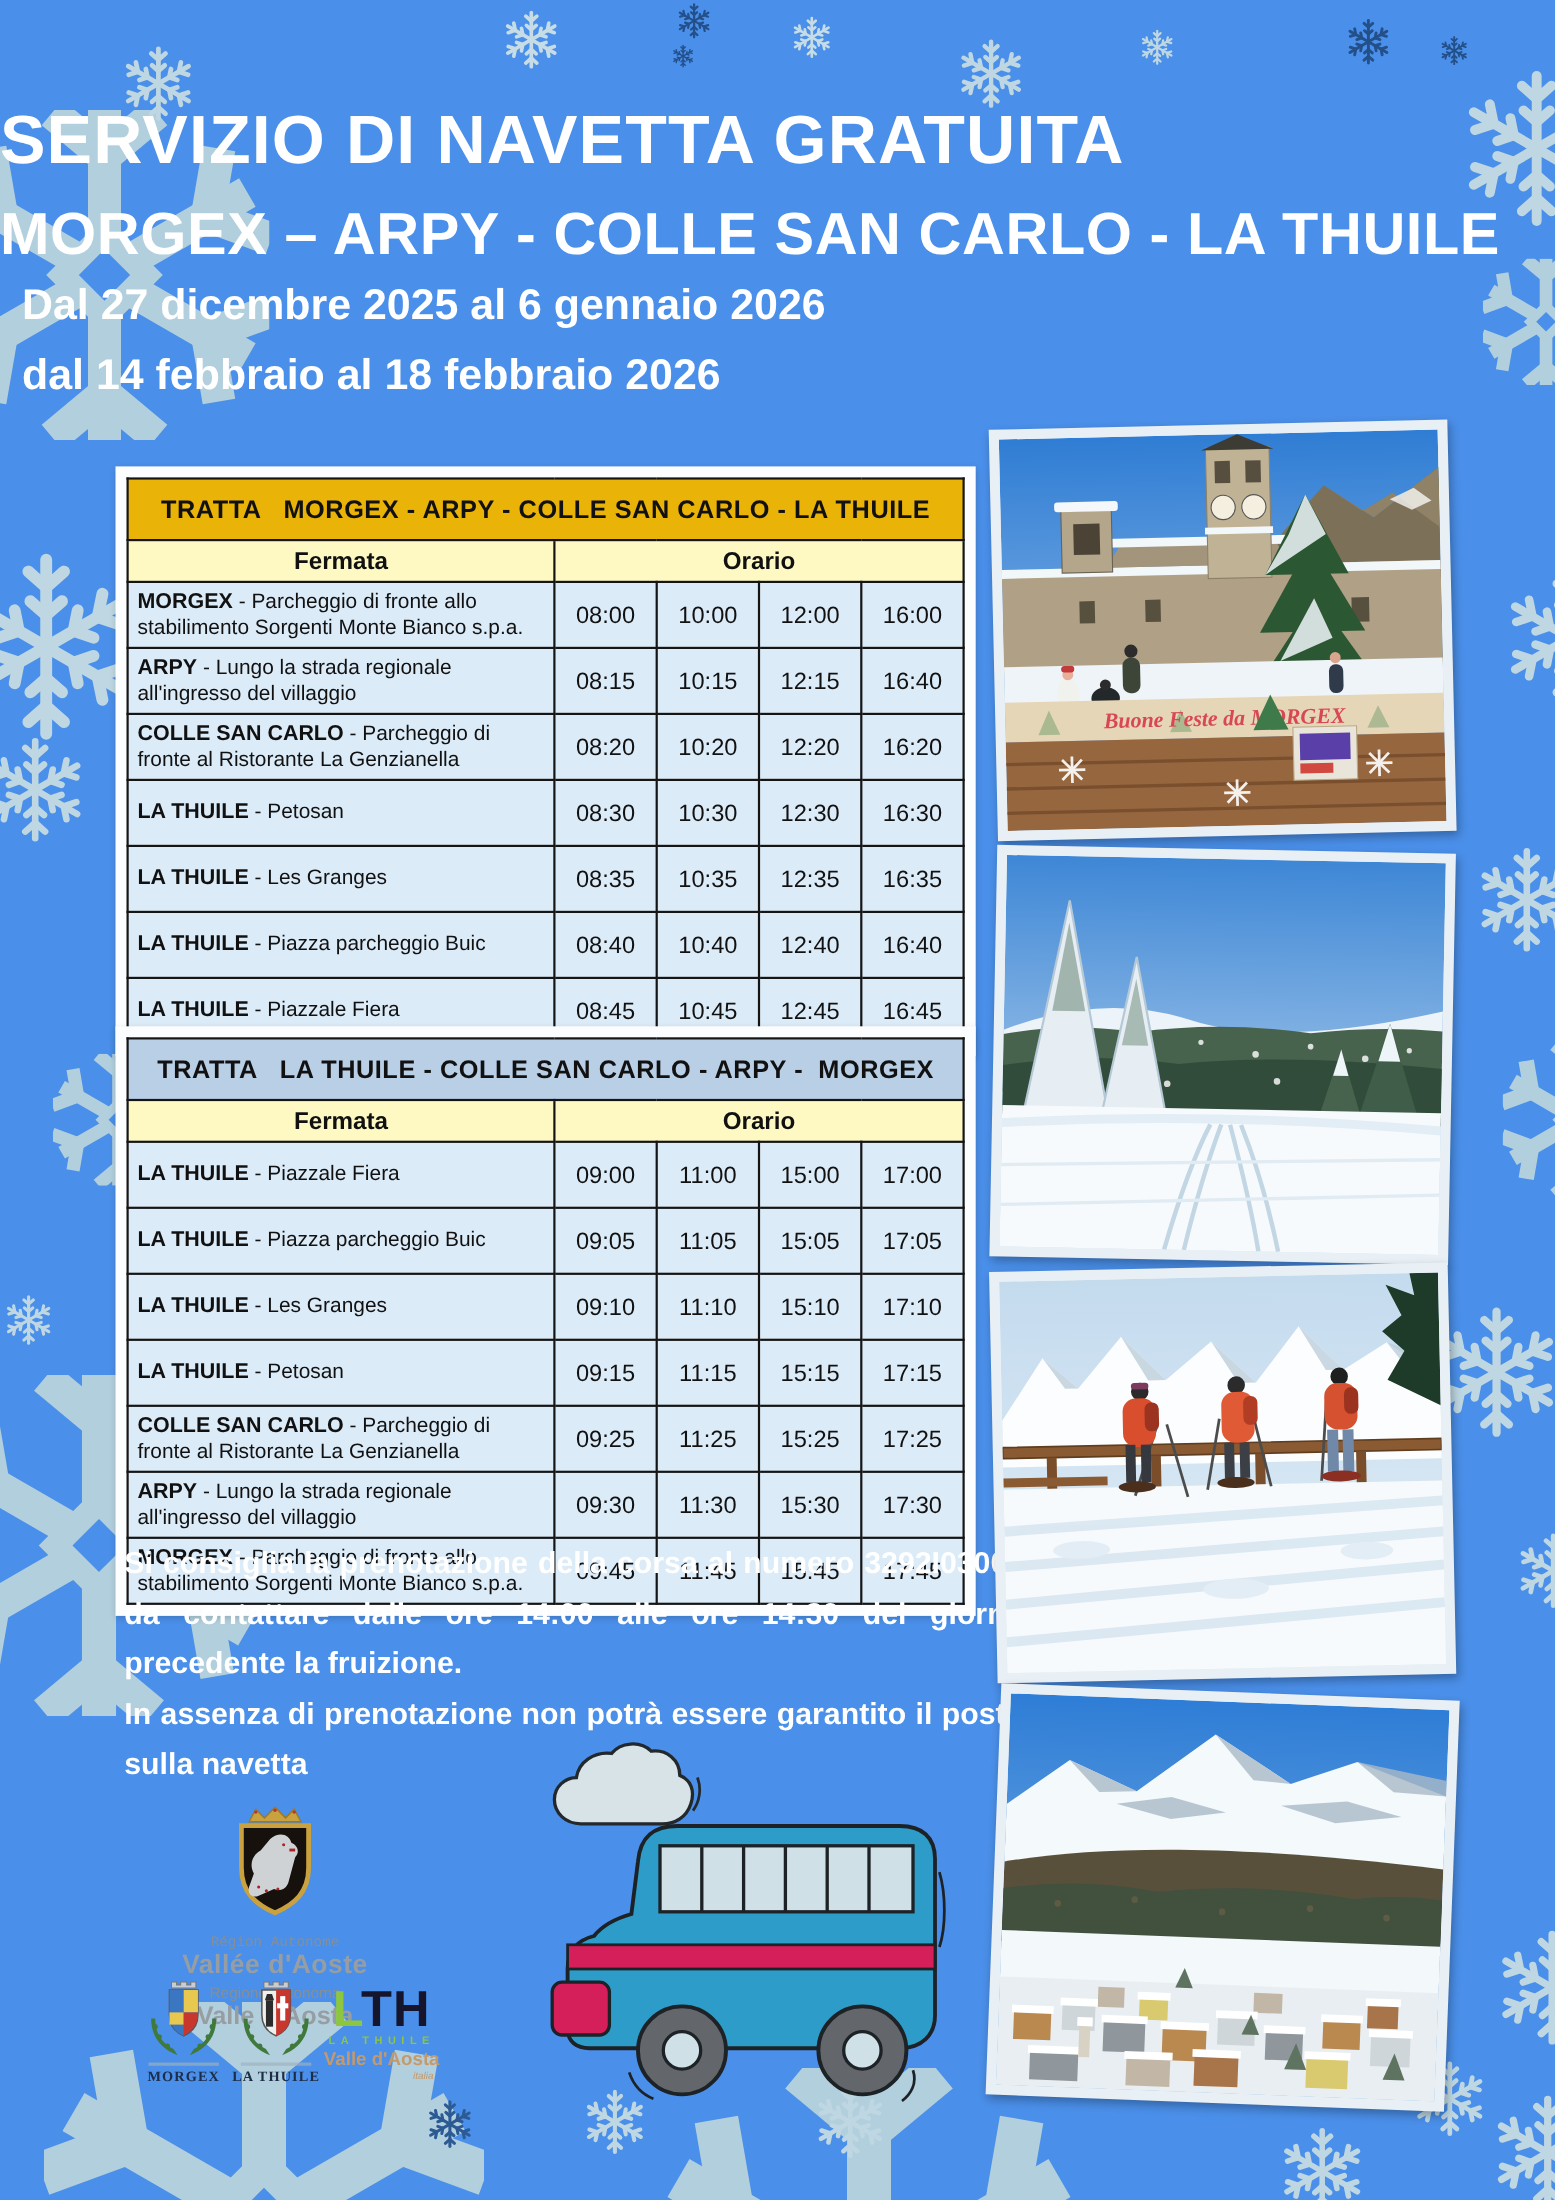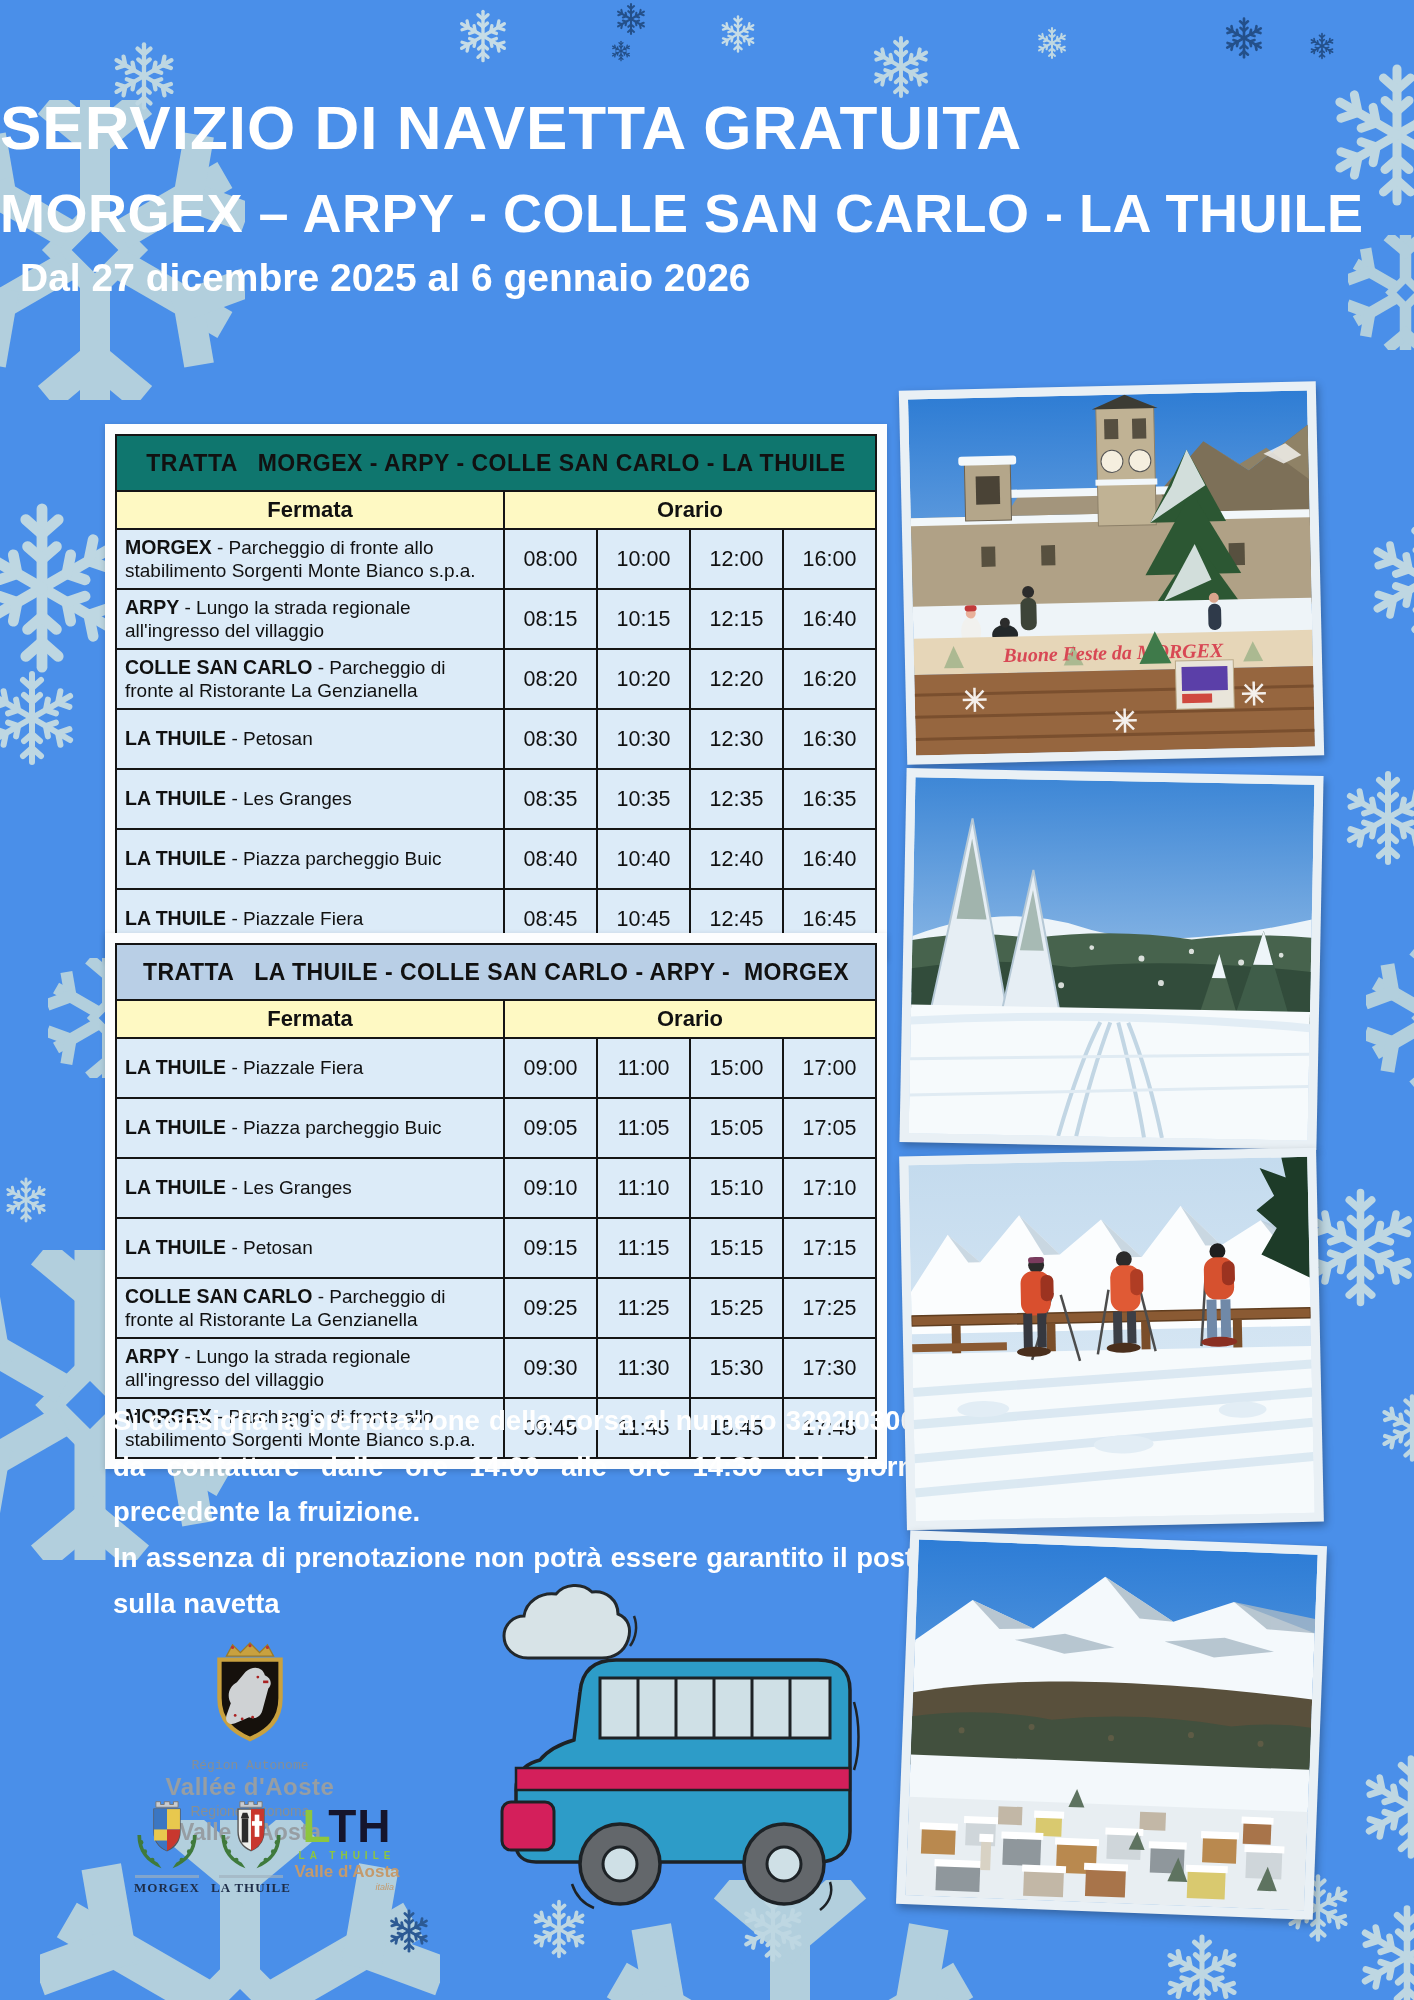--- a/index.html
+++ b/index.html
@@ -13,21 +13,21 @@
   .subtitle{top:182px;font-size:54px;font-weight:800;letter-spacing:.5px;}
   .dateline{left:0;width:1100px;font-size:39px;font-weight:700;padding-left:20px;}
   .date1{top:256px;}
   .date2{top:320px;}
   
   .panel{position:absolute;left:105px;width:782px;background:#fcfdfe;padding:10px;box-sizing:border-box;
          box-shadow:0 2px 6px rgba(0,0,0,.18);}
   .panel table{width:100%;border-collapse:collapse;table-layout:fixed;}
   .panel td{border:2px solid #151515;background:#dcebf8;vertical-align:middle;color:#111;}
   td.tt{height:52px;text-align:center;font-weight:bold;font-size:23px;white-space:pre-wrap;letter-spacing:.5px;}
-  .t1 td.tt{background:#0f766e;}
+  .t1 td.tt{background:#eab308;}
   .t2 td.tt{background:#b9cfe6;}
   td.sh{height:34px;text-align:center;font-weight:bold;font-size:22px;background:#fef9c3;}
   td.stop{height:52px;font-size:19px;padding:3px 10px 3px 8px;line-height:1.2;}
   td.stop b{font-size:19.5px;}
   td.time{width:93px;text-align:center;font-size:21.5px;}
   col.cstop{width:auto;}
   col.ctime{width:93px;}
   
   .note{position:absolute;left:113px;top:1398px;width:818px;color:#fff;font-weight:700;
         font-size:27.5px;line-height:1.66;}
@@ -241,20 +241,21 @@
   <svg class="deco" style="left:738px;top:1894px;width:70px;height:70px;color:#bed7e2">
       <use href="#fl1"></use>
     </svg>
   <svg class="deco" style="left:386px;top:1908px;width:46px;height:46px;color:#2c5a94">
       <use href="#fl1"></use>
     </svg>
 
   <div class="hdr title">SERVIZIO DI NAVETTA GRATUITA</div>
   <div class="hdr subtitle">MORGEX – ARPY - COLLE SAN CARLO - LA THUILE</div>
   <div class="hdr dateline date1">Dal 27 dicembre 2025 al 6 gennaio 2026</div>
+  <div class="hdr dateline date2">dal 14 febbraio al 18 febbraio 2026</div>
 
   <div class="panel" style="top:424px">
     <table>
       <colgroup>
           <col class="cstop">
           <col class="ctime">
           <col class="ctime">
           <col class="ctime">
           <col class="ctime">
         </colgroup>

